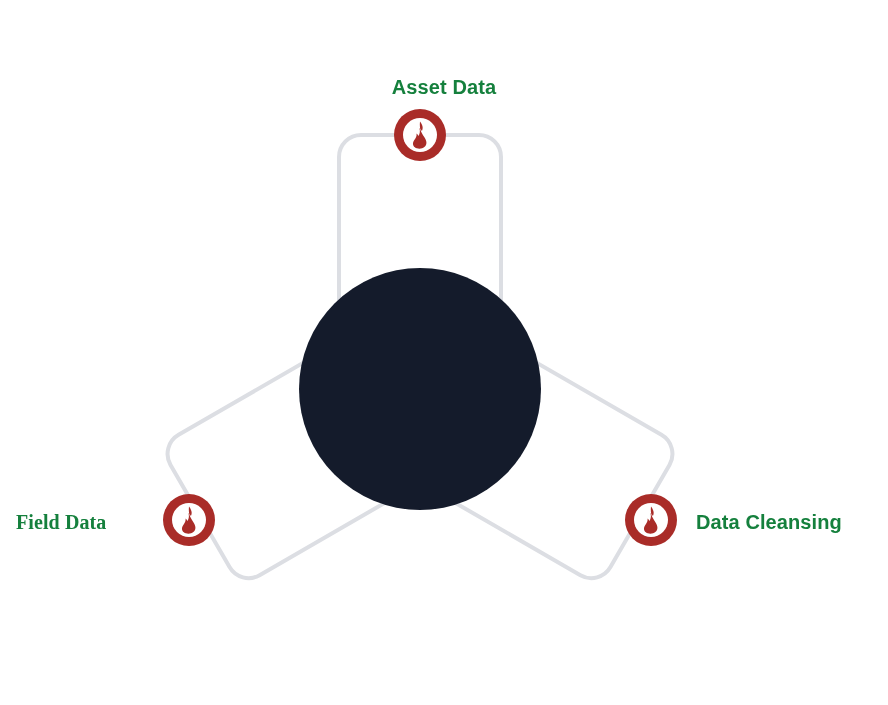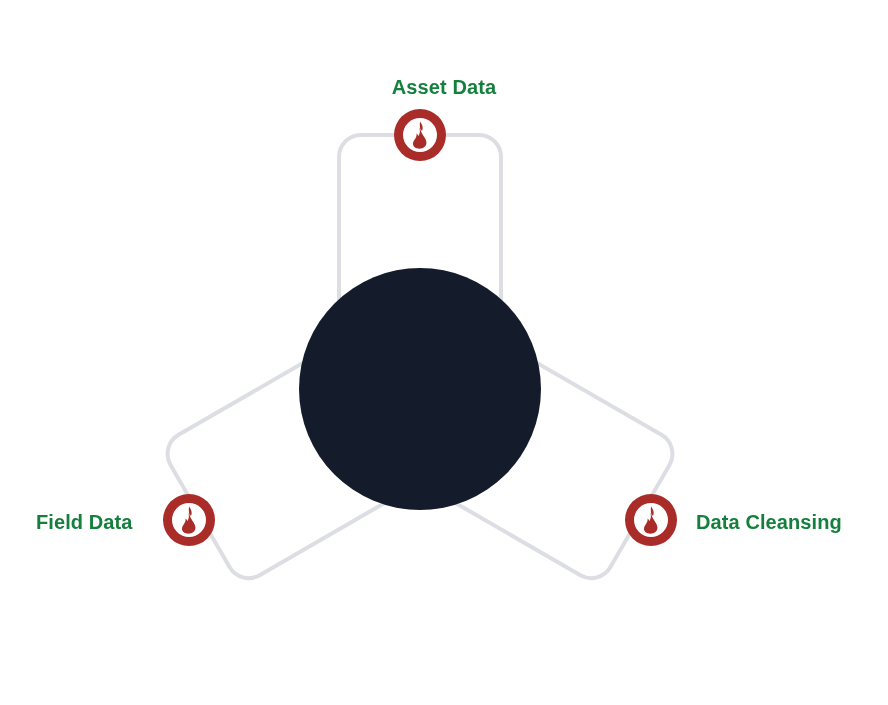--- a/index.html
+++ b/index.html
@@ -37,23 +37,24 @@
     white-space: nowrap;
     line-height: 1;
   }
   #label-asset-data {
     left: 0;
     top: 77px;
     width: 888px;
     text-align: center;
   }
   #label-field-data {
-    left: 36px;
+    left: 16px;
     top: 512px;
     text-align: center;
+    font-family: Liberation Serif, serif;
   }
   #label-data-cleansing {
     left: 696px;
     top: 512px;
     text-align: center;
   }
   .hub-center-text {
     font-family: "Liberation Sans", sans-serif;
     font-size: 39px;
     font-weight: 700;

